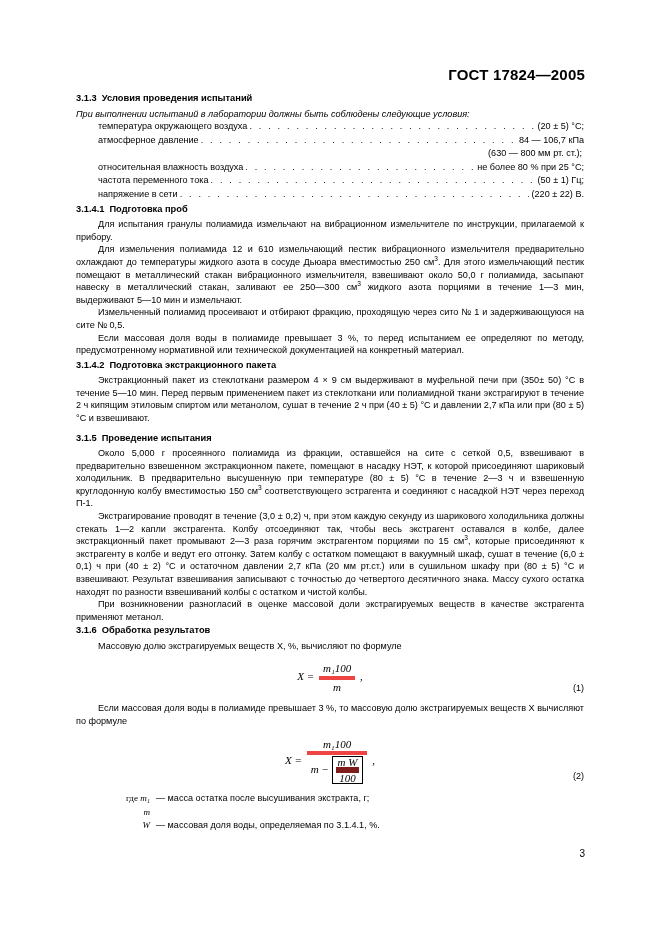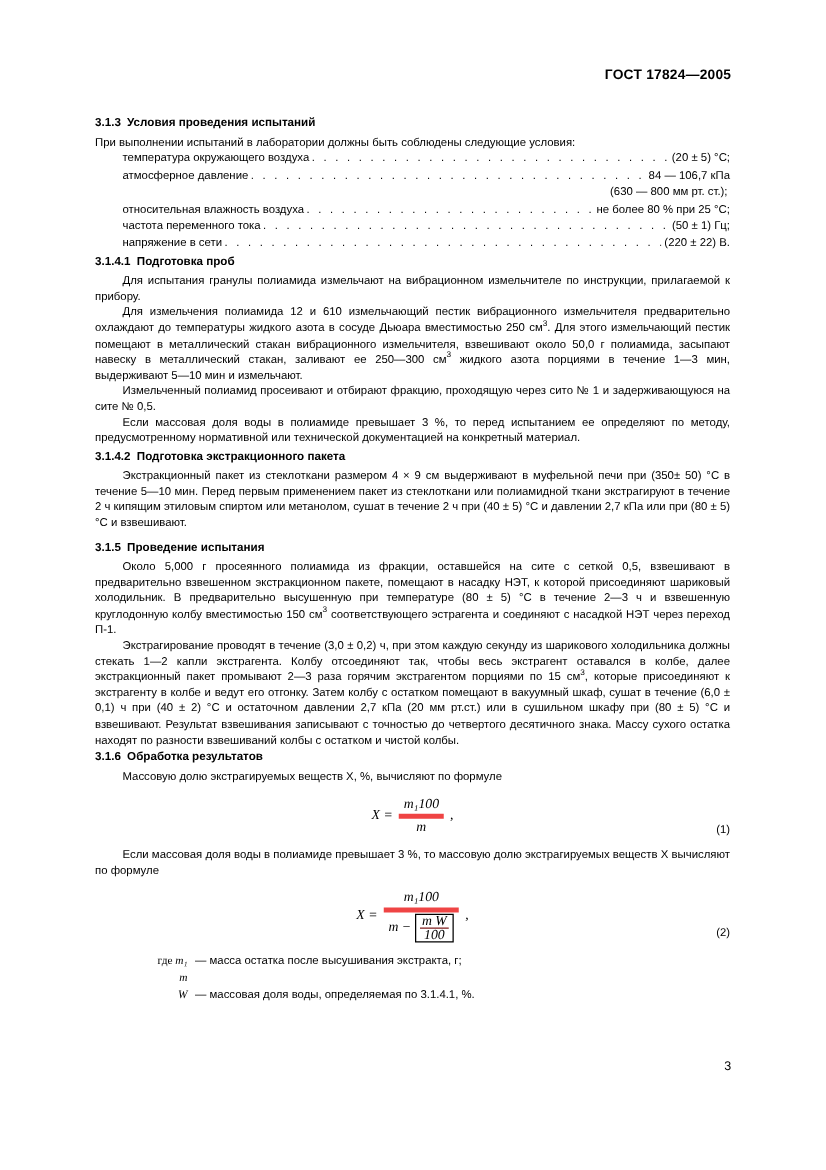--- a/index.html
+++ b/index.html
@@ -18,23 +18,23 @@
   .page {
     position: absolute;
     left: 0; top: 0;
     width: 661px;
     height: 936px;
     box-sizing: border-box;
     padding: 0;
   }
   .header {
     position: absolute;
-    top: 54px;
+    top: 66px;
     right: 76px;
-    font-size: 11px;
+    font-size: 15px;
     font-weight: bold;
     letter-spacing: 0.2px;
   }
   .content {
     position: absolute;
     left: 76px;
     top: 85px;
     width: 508px;
     font-size: 9.1px;
     line-height: 12.6px;
@@ -44,21 +44,21 @@
     font-size: 9.3px;
     font-weight: bold;
     margin: 7px 0 3px 0;
     line-height: 12.5px;
   }
   h3.sec .num { margin-right: 5px; }
   p {
     margin: 0 0 0 0;
     text-indent: 22px;
   }
-  p.noind { text-indent: 0; }
+  p.noind { text-indent: 0; font-style: italic; }
   .dotline {
     display: flex;
     align-items: flex-end;
     margin: 0;
     line-height: 13.6px;
   }
   .dotline .lbl {
     white-space: nowrap;
     padding-left: 22px;
   }
@@ -115,21 +115,21 @@
   }
   .innerfrac {
     display: inline-block;
     vertical-align: middle;
     border: 1px solid #000;
     padding: 0px 3px;
     line-height: 10px;
   }
   .innerfrac .top {
     display: block;
-    border-bottom: 1px solid #7f1d1d;
+    border-bottom: 6px solid #7f1d1d;
     padding: 0 2px;
   }
   .innerfrac .bot {
     display: block;
     padding: 0 2px;
   }
   .defs {
     margin-top: 8px;
     font-size: 9.1px;
     line-height: 13.4px;
@@ -219,20 +219,21 @@
 
     <h3 class="sec">
       <span class="num">3.1.5</span><span>Проведение испытания</span>
     </h3>
     <p>
       <span>Около 5,000 г просеянного полиамида из фракции, оставшейся на сите с сеткой 0,5, взвешивают в предварительно взвешенном экстракционном пакете, помещают в насадку НЭТ, к которой присоединяют шариковый холодильник. В предварительно высушенную при температуре (80 ± 5) °С в течение 2—3 ч и взвешенную круглодонную колбу вместимостью 150 см</span><sup>3</sup><span> соответствующего эстрагента и соединяют с насадкой НЭТ через переход П-1.</span>
     </p>
     <p>
       <span>Экстрагирование проводят в течение (3,0 ± 0,2) ч, при этом каждую секунду из шарикового холодильника должны стекать 1—2 капли экстрагента. Колбу отсоединяют так, чтобы весь экстрагент оставался в колбе, далее экстракционный пакет промывают 2—3 раза горячим экстрагентом порциями по 15 см</span><sup>3</sup><span>, которые присоединяют к экстрагенту в колбе и ведут его отгонку. Затем колбу с остатком помещают в вакуумный шкаф, сушат в течение (6,0 ± 0,1) ч при (40 ± 2) °С и остаточном давлении 2,7 кПа (20 мм рт.ст.) или в сушильном шкафу при (80 ± 5) °С и взвешивают. Результат взвешивания записывают с точностью до четвертого десятичного знака. Массу сухого остатка находят по разности взвешиваний колбы с остатком и чистой колбы.</span>
     </p>
+    <p>При возникновении разногласий в оценке массовой доли экстрагируемых веществ в качестве экстрагента применяют метанол.</p>
 
     <h3 class="sec" style="margin-top:1px;">
       <span class="num">3.1.6</span><span>Обработка результатов</span>
     </h3>
     <p>Массовую долю экстрагируемых веществ X, %, вычисляют по формуле</p>
 
     <div class="formula-wrap">
       <div class="formula">
         <span>X =</span>
         <span class="frac">

